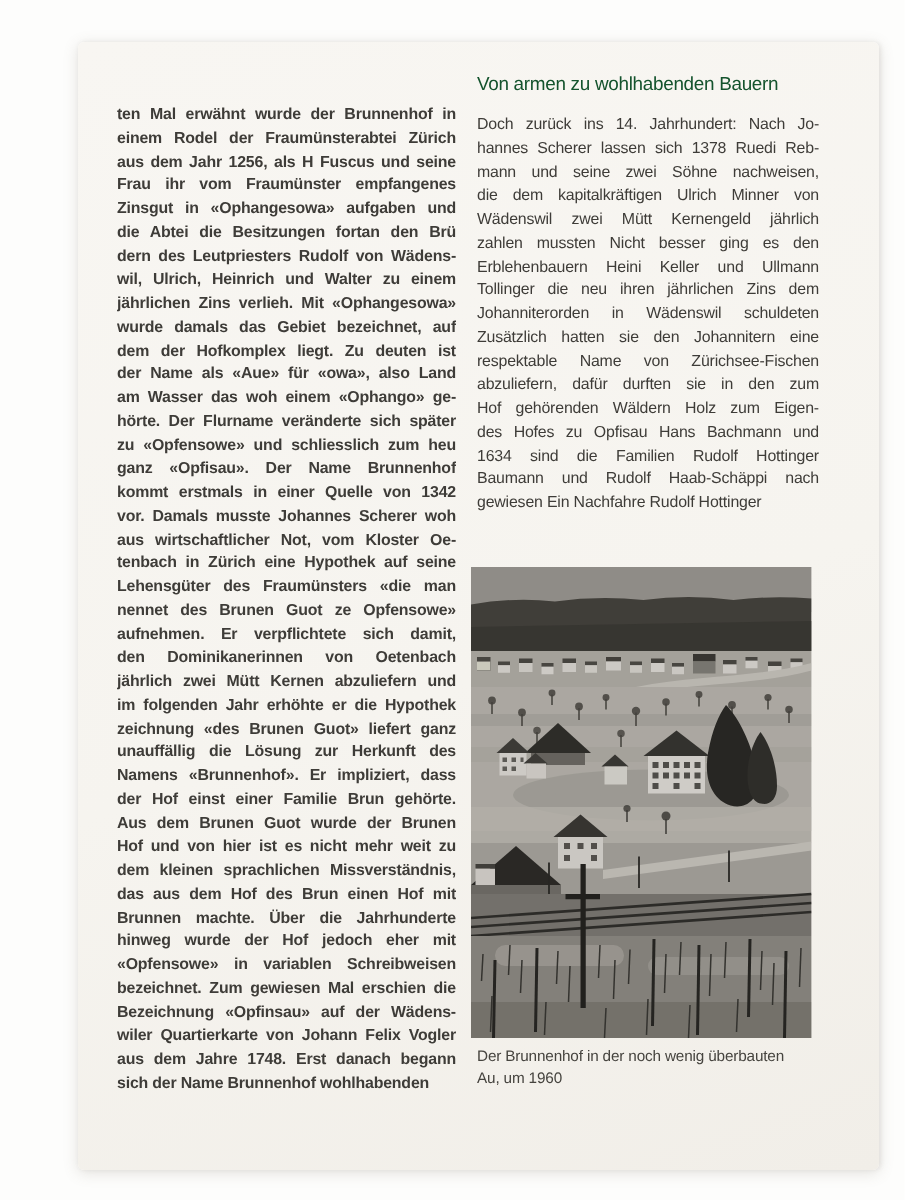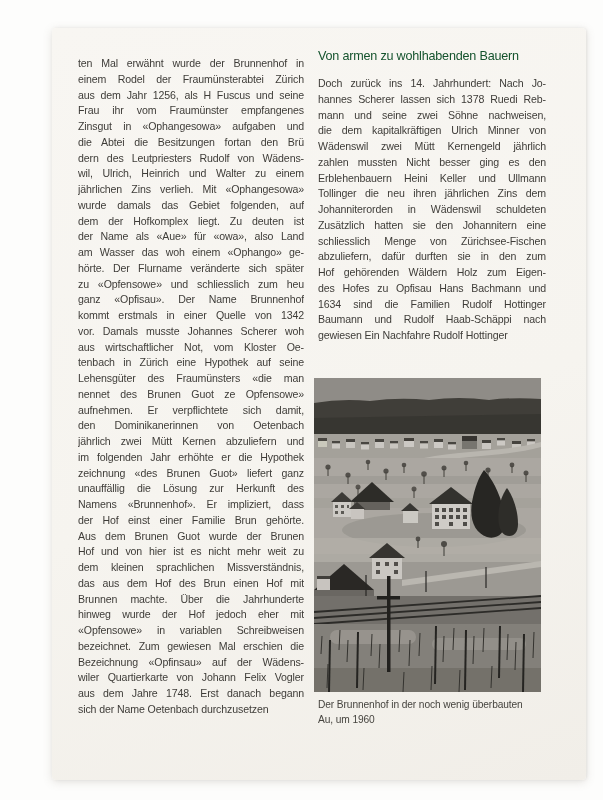--- a/index.html
+++ b/index.html
@@ -4,21 +4,21 @@
 <style>
   html,body { margin:0; padding:0; }
   body { width:603px; height:800px; font-family:"Liberation Sans", sans-serif; }
   .canvas { position:relative; width:603px; height:800px; background:#fdfdfc; overflow:hidden; }
   .page {
     position:absolute; left:52px; top:28px; width:534px; height:752px;
     background:linear-gradient(160deg,#f8f6f2 0%,#f6f4ef 55%,#f1eee8 100%);
     border-radius:4px;
     box-shadow:0 2px 10px rgba(110,100,85,.18), 1px 0 3px rgba(110,100,85,.10);
   }
-  .col-left { position:absolute; left:78px; top:56px; width:226px; }
+  .col-left { position:absolute; left:78px; top:69px; width:226px;font-weight:bold; }
   .rhead {
     position:absolute; left:318px; top:49px; width:232px;
     font-size:12.6px; font-weight:normal; color:#14532d; letter-spacing:-0.2px;
   }
   .rbody { position:absolute; left:318px; top:76px; width:228px; }
   .bodytext .ln {
     font-size:10.6px; line-height:15.76px; height:15.76px; color:#3e3c38;
     letter-spacing:-0.12px; text-align:justify; text-align-last:justify;
     overflow:hidden; white-space:nowrap;
   }
@@ -41,21 +41,21 @@
   <div class="col-left bodytext">
       <div class="ln">ten Mal erwähnt wurde der Brunnenhof in</div>
       <div class="ln">einem Rodel der Fraumünsterabtei Zürich</div>
       <div class="ln">aus dem Jahr 1256, als H Fuscus und seine</div>
       <div class="ln">Frau ihr vom Fraumünster empfangenes</div>
       <div class="ln">Zinsgut in «Ophangesowa» aufgaben und</div>
       <div class="ln">die Abtei die Besitzungen fortan den Brü</div>
       <div class="ln">dern des Leutpriesters Rudolf von Wädens-</div>
       <div class="ln">wil, Ulrich, Heinrich und Walter zu einem</div>
       <div class="ln">jährlichen Zins verlieh. Mit «Ophangesowa»</div>
-      <div class="ln">wurde damals das Gebiet folgenden, auf</div>
+      <div class="ln">wurde damals das Gebiet bezeichnet, auf</div>
       <div class="ln">dem der Hofkomplex liegt. Zu deuten ist</div>
       <div class="ln">der Name als «Aue» für «owa», also Land</div>
       <div class="ln">am Wasser das woh einem «Ophango» ge-</div>
       <div class="ln">hörte. Der Flurname veränderte sich später</div>
       <div class="ln">zu «Opfensowe» und schliesslich zum heu</div>
       <div class="ln">ganz «Opfisau». Der Name Brunnenhof</div>
       <div class="ln">kommt erstmals in einer Quelle von 1342</div>
       <div class="ln">vor. Damals musste Johannes Scherer woh</div>
       <div class="ln">aus wirtschaftlicher Not, vom Kloster Oe-</div>
       <div class="ln">tenbach in Zürich eine Hypothek auf seine</div>
@@ -73,37 +73,37 @@
       <div class="ln">Hof und von hier ist es nicht mehr weit zu</div>
       <div class="ln">dem kleinen sprachlichen Missverständnis,</div>
       <div class="ln">das aus dem Hof des Brun einen Hof mit</div>
       <div class="ln">Brunnen machte. Über die Jahrhunderte</div>
       <div class="ln">hinweg wurde der Hof jedoch eher mit</div>
       <div class="ln">«Opfensowe» in variablen Schreibweisen</div>
       <div class="ln">bezeichnet. Zum gewiesen Mal erschien die</div>
       <div class="ln">Bezeichnung «Opfinsau» auf der Wädens-</div>
       <div class="ln">wiler Quartierkarte von Johann Felix Vogler</div>
       <div class="ln">aus dem Jahre 1748. Erst danach begann</div>
-      <div class="ln">sich der Name Oetenbach durchzusetzen</div>
+      <div class="ln">sich der Name Brunnenhof wohlhabenden</div>
     </div>
 
   <div class="rhead">Von armen zu wohlhabenden Bauern</div>
 
   <div class="rbody bodytext">
       <div class="ln">Doch zurück ins 14. Jahrhundert: Nach Jo-</div>
       <div class="ln">hannes Scherer lassen sich 1378 Ruedi Reb-</div>
       <div class="ln">mann und seine zwei Söhne nachweisen,</div>
       <div class="ln">die dem kapitalkräftigen Ulrich Minner von</div>
       <div class="ln">Wädenswil zwei Mütt Kernengeld jährlich</div>
       <div class="ln">zahlen mussten Nicht besser ging es den</div>
       <div class="ln">Erblehenbauern Heini Keller und Ullmann</div>
       <div class="ln">Tollinger die neu ihren jährlichen Zins dem</div>
       <div class="ln">Johanniterorden in Wädenswil schuldeten</div>
       <div class="ln">Zusätzlich hatten sie den Johannitern eine</div>
-      <div class="ln">schliesslich Menge von Zürichsee-Fischen</div>
+      <div class="ln">respektable Name von Zürichsee-Fischen</div>
       <div class="ln">abzuliefern, dafür durften sie in den zum</div>
       <div class="ln">Hof gehörenden Wäldern Holz zum Eigen-</div>
       <div class="ln">des Hofes zu Opfisau Hans Bachmann und</div>
       <div class="ln">1634 sind die Familien Rudolf Hottinger</div>
       <div class="ln">Baumann und Rudolf Haab-Schäppi nach</div>
       <div class="ln">gewiesen Ein Nachfahre Rudolf Hottinger</div>
     </div>
 
   <div class="photo-frame">
     <svg viewBox="0 0 227 314" preserveAspectRatio="none">

